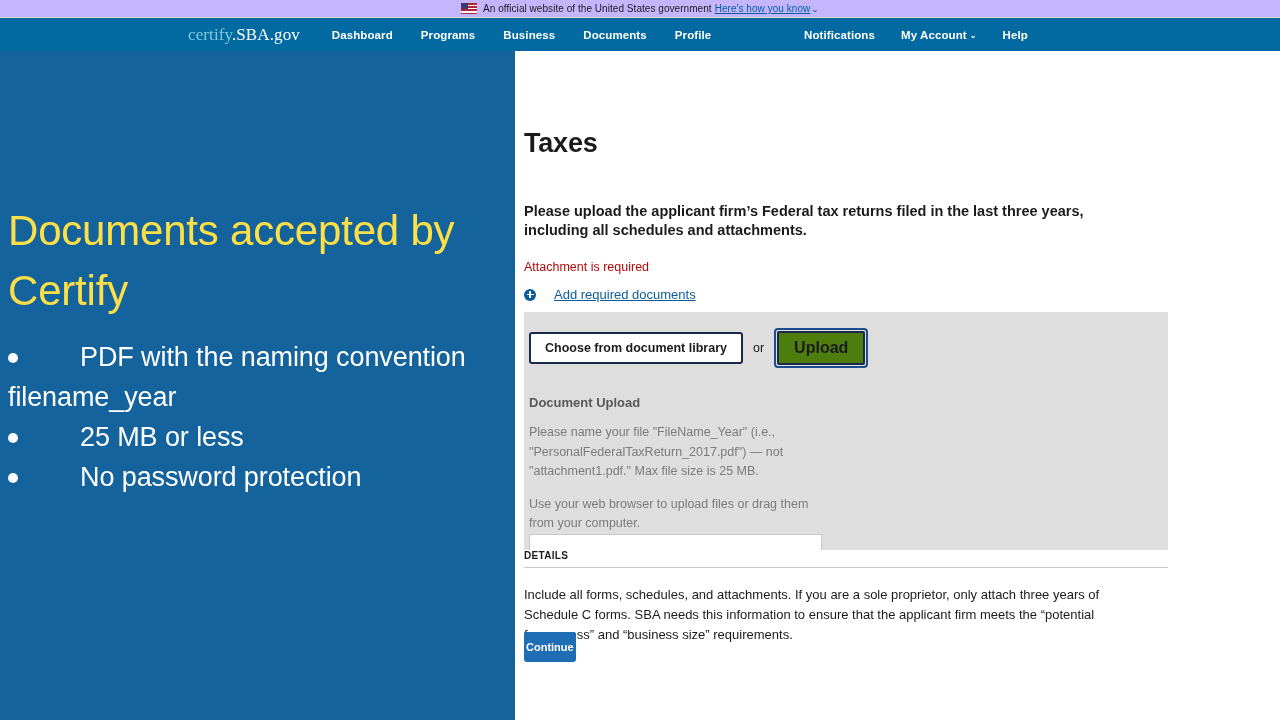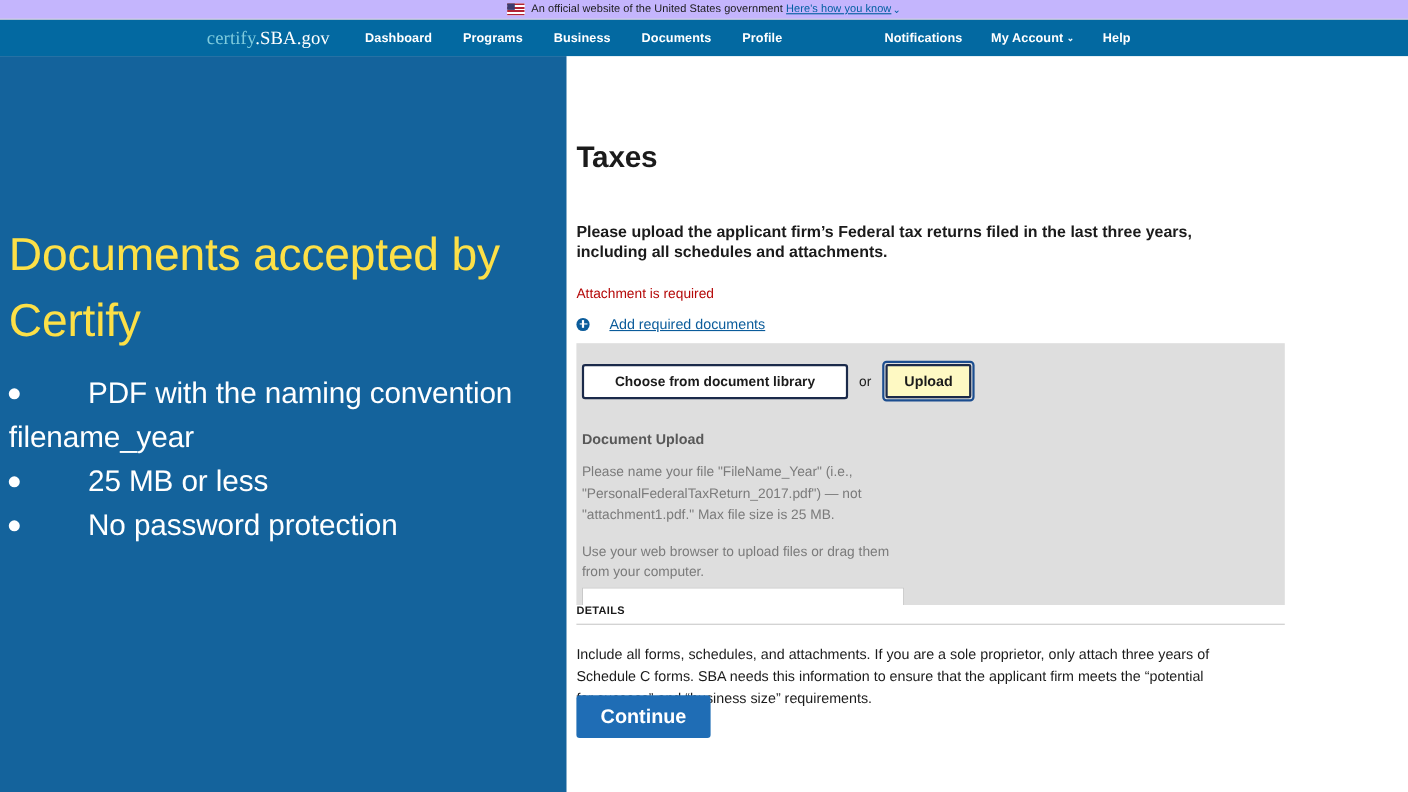--- a/index.html
+++ b/index.html
@@ -212,39 +212,39 @@
     overflow: hidden;
   }
   .btn-row { display: flex; align-items: center; }
   .btn-library {
     background: #ffffff;
     border: 2px solid #1b2a4a;
     border-radius: 3px;
     font-size: 12.5px;
     font-weight: bold;
     color: #1b1b1b;
-    padding: 7px 28px;
+    padding: 7px 14px;
     cursor: pointer;
     font-family: "Liberation Sans", sans-serif;
   }
   .or-text {
     font-size: 12.5px;
     color: #1b1b1b;
     margin: 0 10px;
   }
   .btn-upload-wrap {
     border: 2px solid #1b4d8f;
     border-radius: 4px;
     padding: 1px;
   }
   .btn-upload {
-    background: #fef9c3;
+    background: #4d7c0f;
     border: 2px solid #1b2a4a;
     border-radius: 2px;
-    font-size: 13px;
+    font-size: 16px;
     font-weight: bold;
     color: #1b1b1b;
     padding: 6px 15px;
     cursor: pointer;
     font-family: "Liberation Sans", sans-serif;
   }
 
   .upload-heading {
     margin-top: 27px;
     font-size: 13px;
@@ -293,23 +293,23 @@
   }
 
   .btn-continue {
     position: absolute;
     left: 9px;
     top: 581px;
     background: #1f6db5;
     color: #ffffff;
     border: none;
     border-radius: 3px;
-    font-size: 18px;
-    font-weight: bold;
-    padding: 9px 22px;
+    font-size: 11px;
+    font-weight: bold;
+    padding: 9px 2px;
     cursor: pointer;
     font-family: "Liberation Sans", sans-serif;
   }
 </style>
 </head>
 <body>
 
 <div class="gov-banner">
   <span class="flag-icon">
     <span class="stripes"></span>

